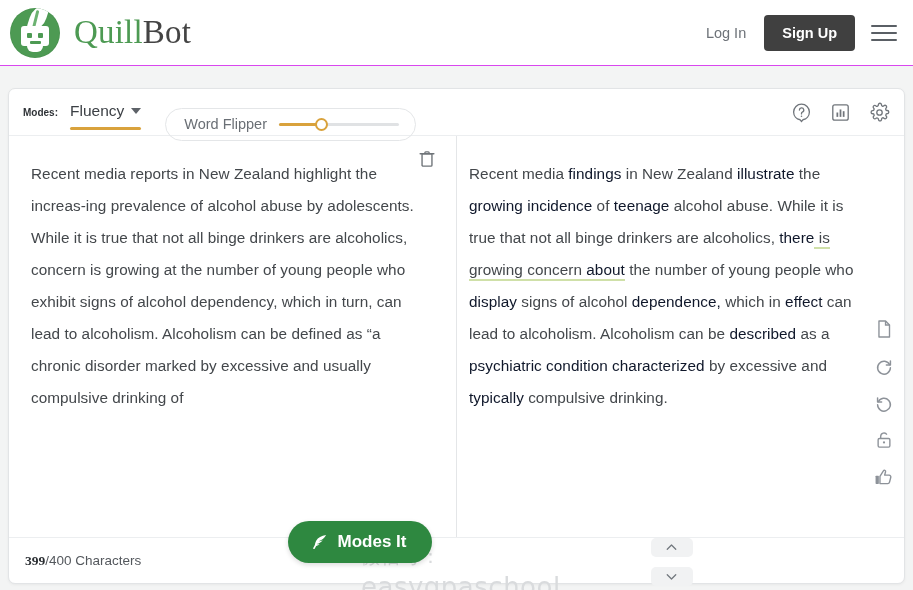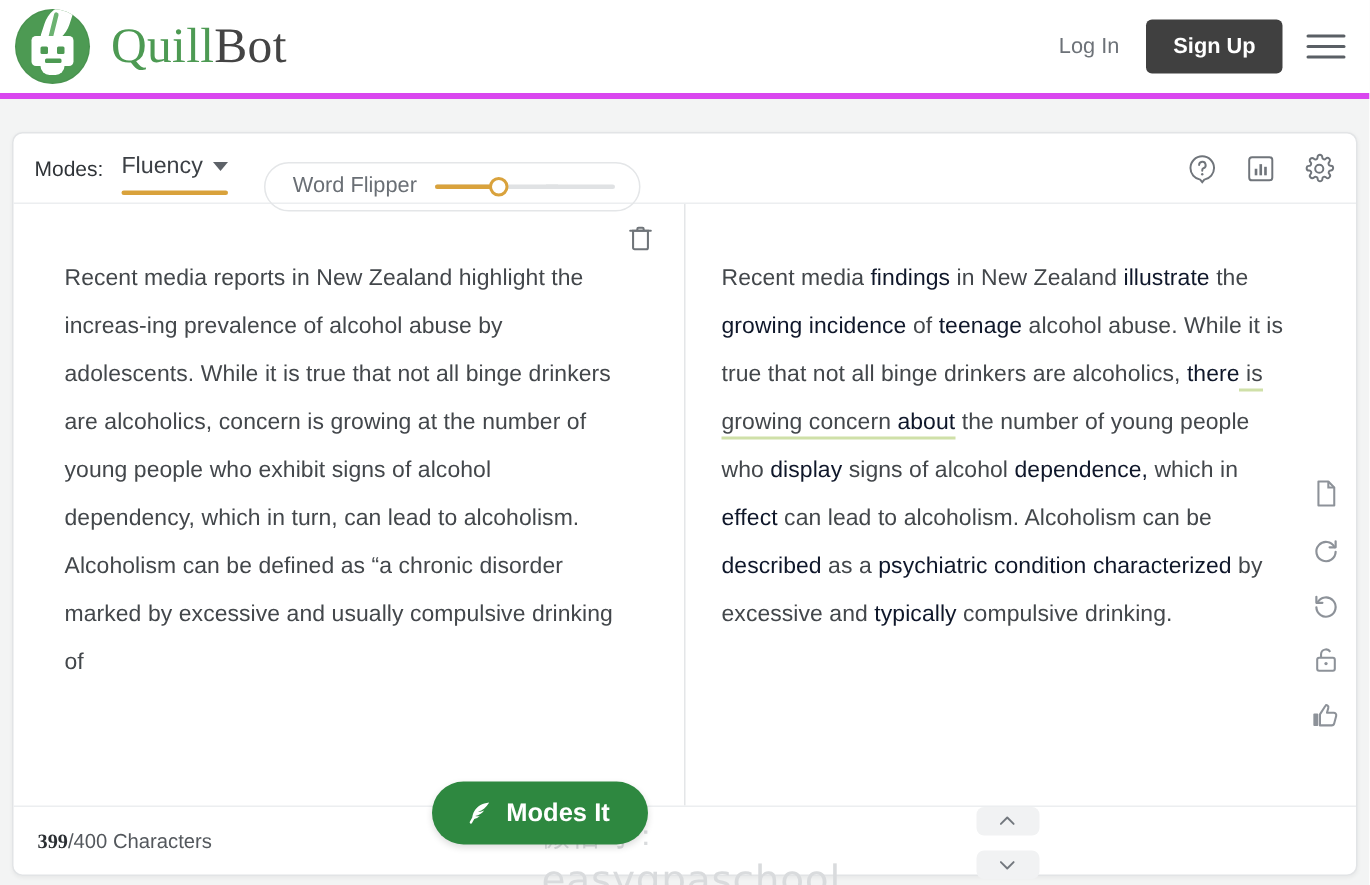--- a/index.html
+++ b/index.html
@@ -8,21 +8,21 @@
     width: 913px; height: 590px;
     background: #ffffff;
     font-family: "Liberation Sans", sans-serif;
     overflow: hidden;
   }
   #app { position: relative; width: 913px; height: 590px; background: #f3f4f4; }
 
   
   .header {
     position: absolute; left: 0; top: 0; width: 913px; height: 66px;
-    background: #ffffff; border-bottom: 4px solid #d946ef;
+    background: #ffffff; border-bottom: 1px solid #d946ef;
     display: flex; align-items: center;
   }
   .logo-wrap { display: flex; align-items: center; margin-left: 10px; }
   .logo-mark {
     width: 50px; height: 50px; border-radius: 50%;
     background: #4d9a53; position: relative; overflow: hidden;
     box-shadow: inset 0 0 0 1px rgba(0,0,0,.04);
   }
   .logo-face {
     position: absolute; left: 11px; top: 18px; width: 28px; height: 20px;
@@ -81,21 +81,21 @@
     position: absolute; left: 8px; top: 88px; width: 897px; height: 496px;
     background: #ffffff; border: 1px solid #e2e4e6; border-radius: 7px;
     box-shadow: 0 1px 3px rgba(0,0,0,.05);
   }
 
   
   .toolbar {
     position: relative; height: 47px; display: flex; align-items: center;
     padding: 0 14px; border-bottom: 1px solid #eceef0;
   }
-  .modes-label { font-size: 14px; color: #2f3337; font-weight: normal; }
+  .modes-label { font-size: 10px; color: #2f3337; font-weight: bold; }
   .mode-select {
     margin-left: 12px; position: relative; display: flex; align-items: center;
     cursor: pointer; padding-bottom: 3px;
   }
   .mode-name { font-size: 15.5px; color: #3c4045; }
   .caret {
     width: 0; height: 0; margin-left: 7px;
     border-left: 5px solid transparent; border-right: 5px solid transparent;
     border-top: 6px solid #5d6268;
   }
@@ -132,21 +132,21 @@
   
   .panels { position: relative; height: 401px; display: flex; }
   .panel { position: relative; height: 401px; overflow: hidden; }
   .panel-left { width: 448px; }
   .panel-right { width: 448px; }
   .v-divider {
     width: 1px; background: #e4e6e8; height: 401px;
   }
   .para {
     font-size: 15.3px; line-height: 32px; color: #43474b;
-    padding: 22px 26px 0 22px; margin: 12px; letter-spacing: .05px;
+    padding: 22px 26px 0 22px; margin: 0; letter-spacing: .05px;
   }
   .panel-right .para { padding-left: 12px; padding-right: 30px; }
   .hl { color: #0f172a; }
   .ul-green { border-bottom: 2px solid #cfe0a8; padding-bottom: 1px; }
   .trash-btn {
     position: absolute; right: 18px; top: 12px; width: 22px; height: 22px;
     cursor: pointer; color: #6f7479;
   }
 
   

